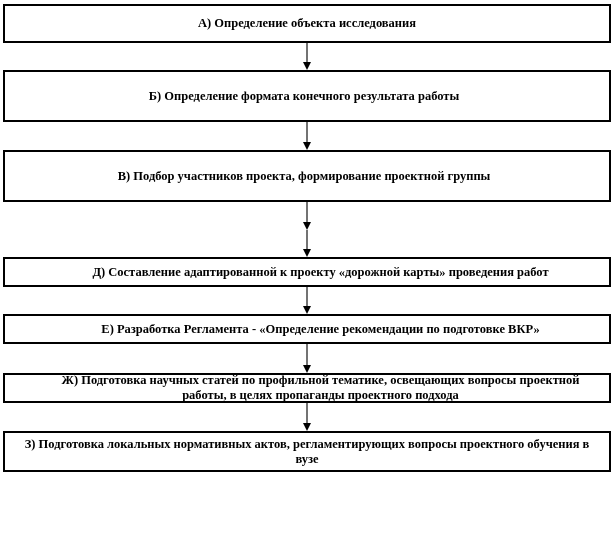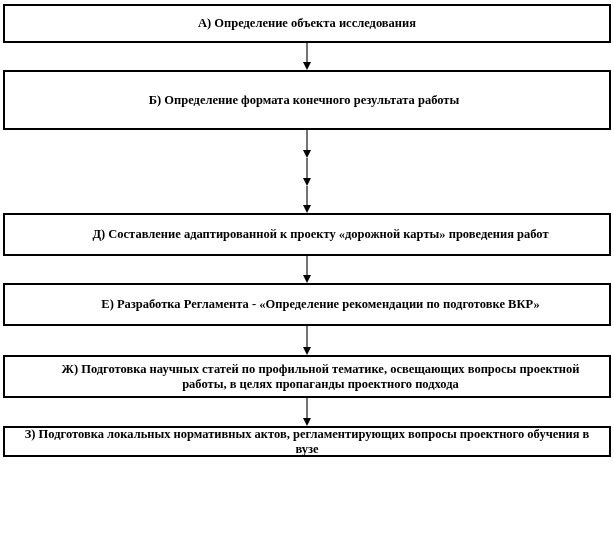--- a/index.html
+++ b/index.html
@@ -30,23 +30,23 @@
     padding: 0 18px;
     flex: none;
   }
   .box .label {
     font-weight: bold;
     font-size: 12.5px;
     line-height: 15px;
     color: #000000;
   }
   .h39 { height: 39px; }
-  .h41 { height: 31px; }
-  .h43 { height: 43px; padding-left: 45px; }
-  .h44 { height: 60px; padding-left: 12px; }
+  .h41 { height: 41px; }
+  .h43 { height: 30px; padding-left: 45px; }
+  .h44 { height: 52px; padding-left: 12px; }
   .arrow {
     flex: none;
     display: flex;
     flex-direction: column;
     align-items: center;
     justify-content: flex-start;
   }
   .g27 { height: 27px; }
   .g28 { height: 28px; }
   .g29 { height: 29px; }
@@ -79,20 +79,23 @@
     </div>
 
     <div class="box h44">
       <span class="label">Б) Определение формата конечного результата работы</span>
     </div>
     <div class="arrow g28">
       <span class="shaft"></span>
       <span class="head"></span>
     </div>
 
+    <div class="box h44">
+      <span class="label">В) Подбор участников проекта, формирование проектной группы</span>
+    </div>
     <div class="arrow g28">
       <span class="shaft"></span>
       <span class="head"></span>
     </div>
 
     <div class="arrow g27">
       <span class="shaft"></span>
       <span class="head"></span>
     </div>
 

